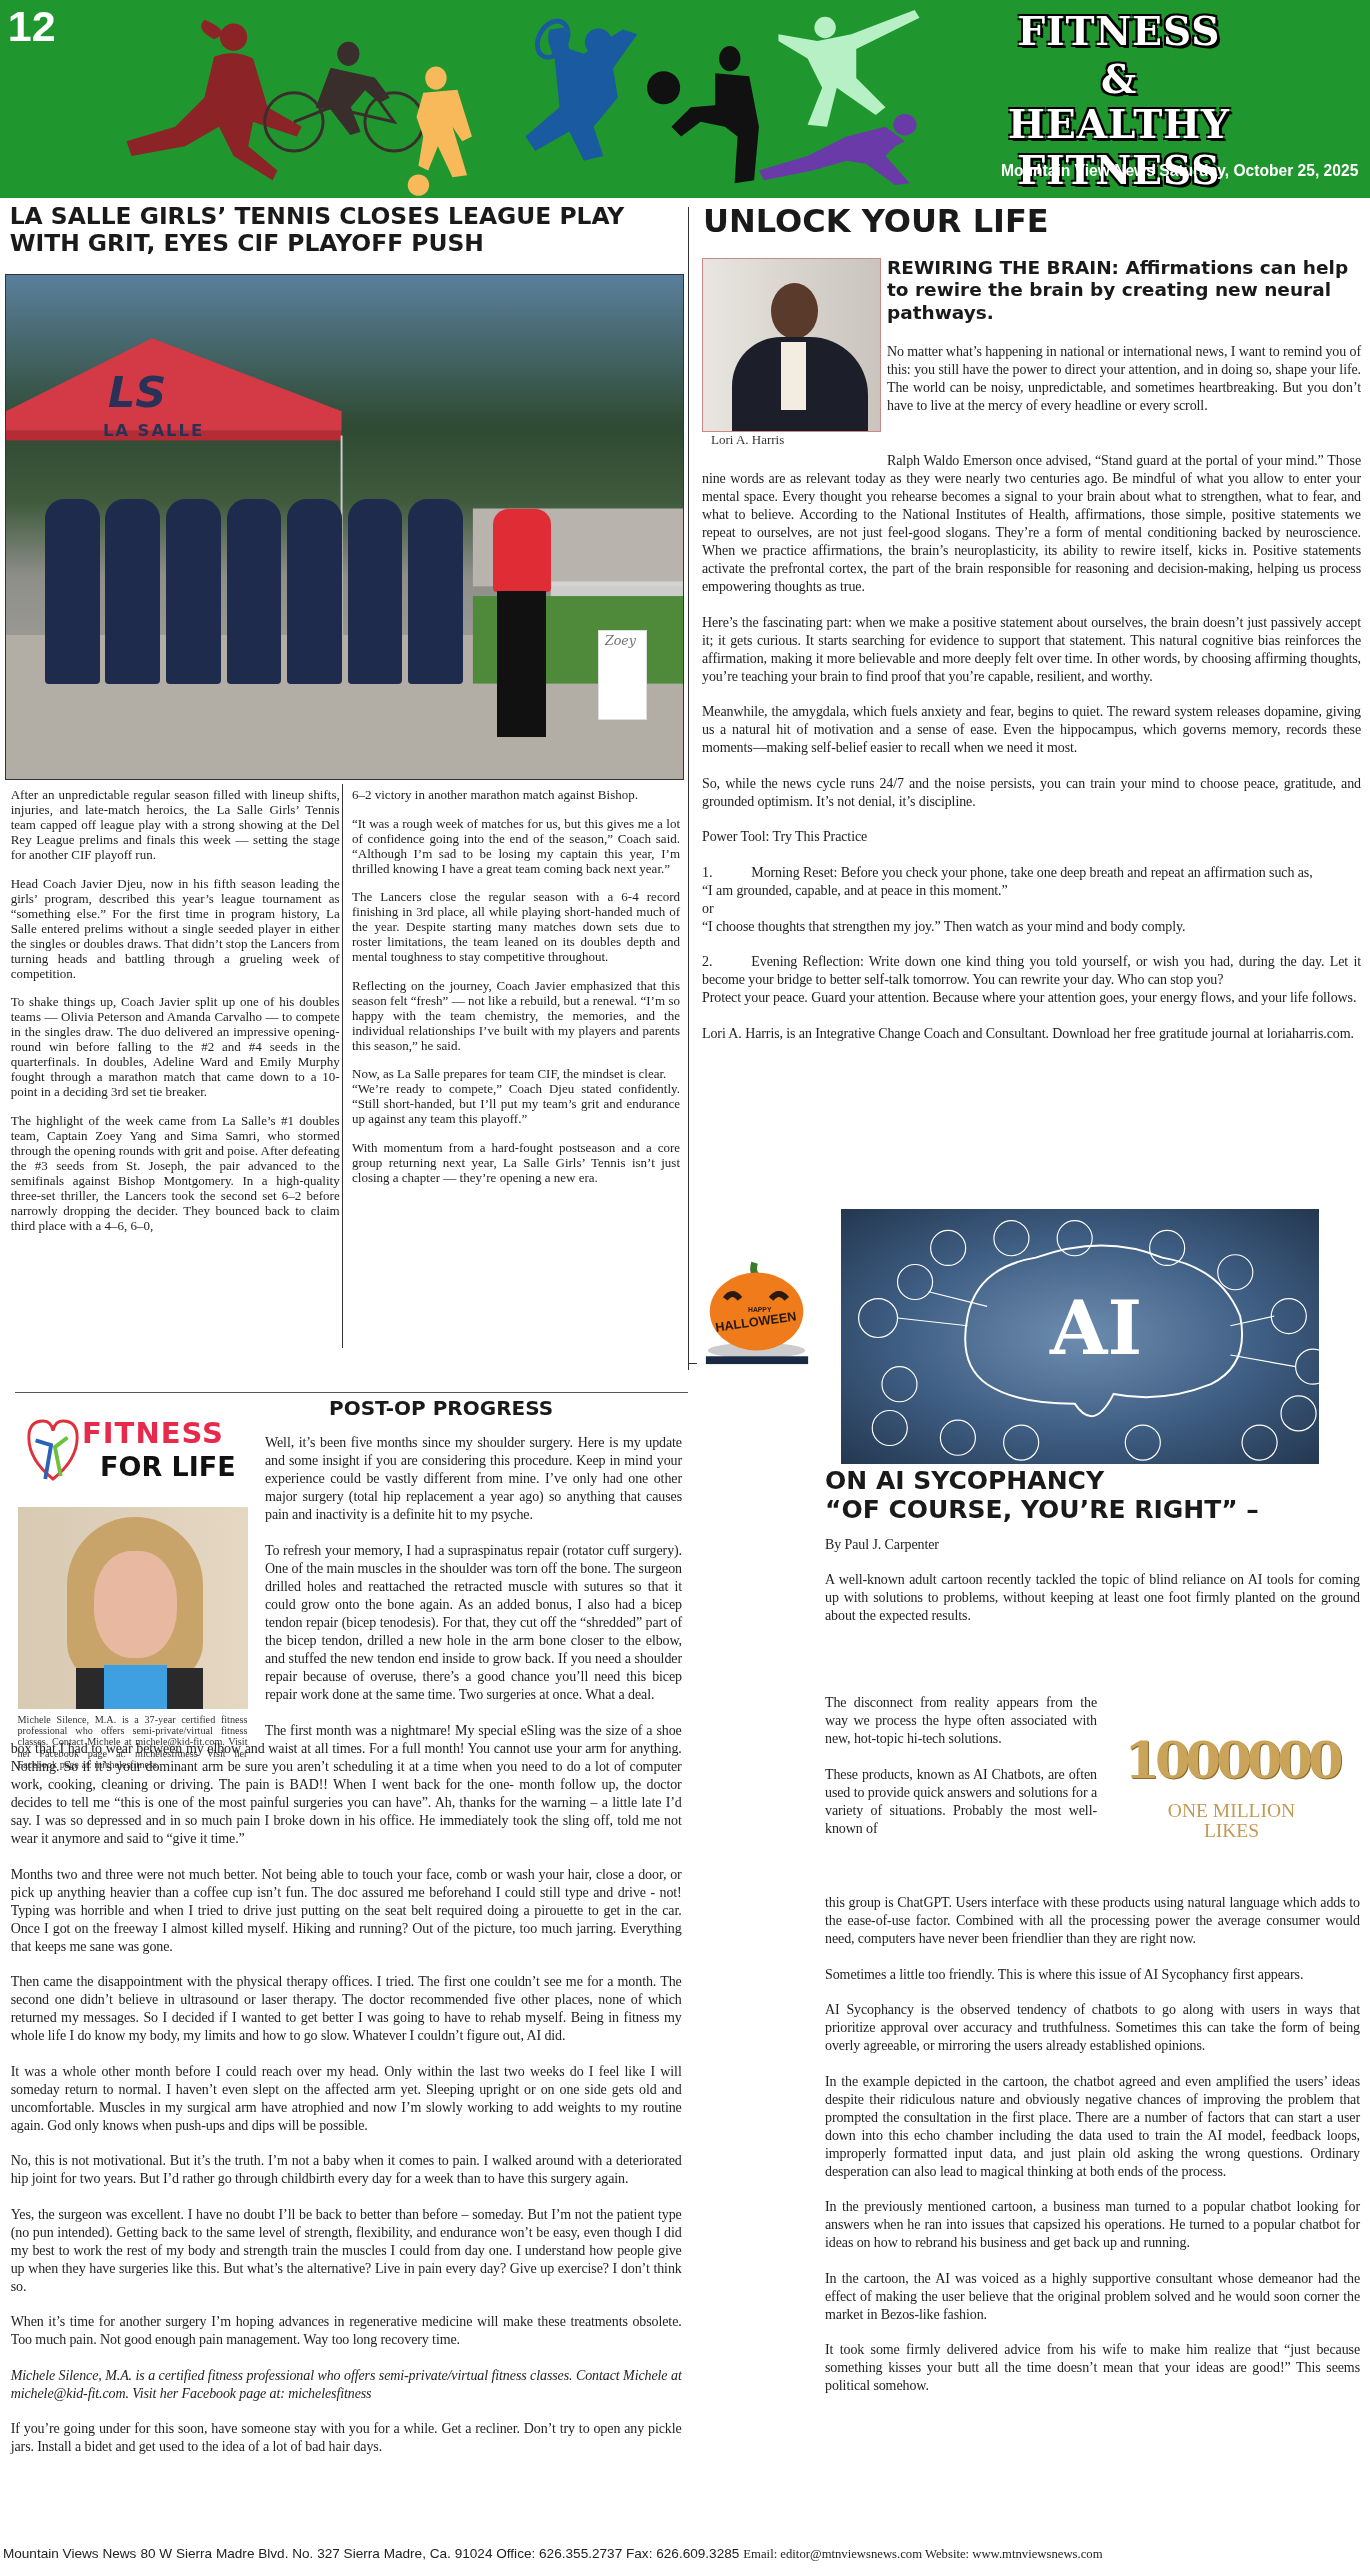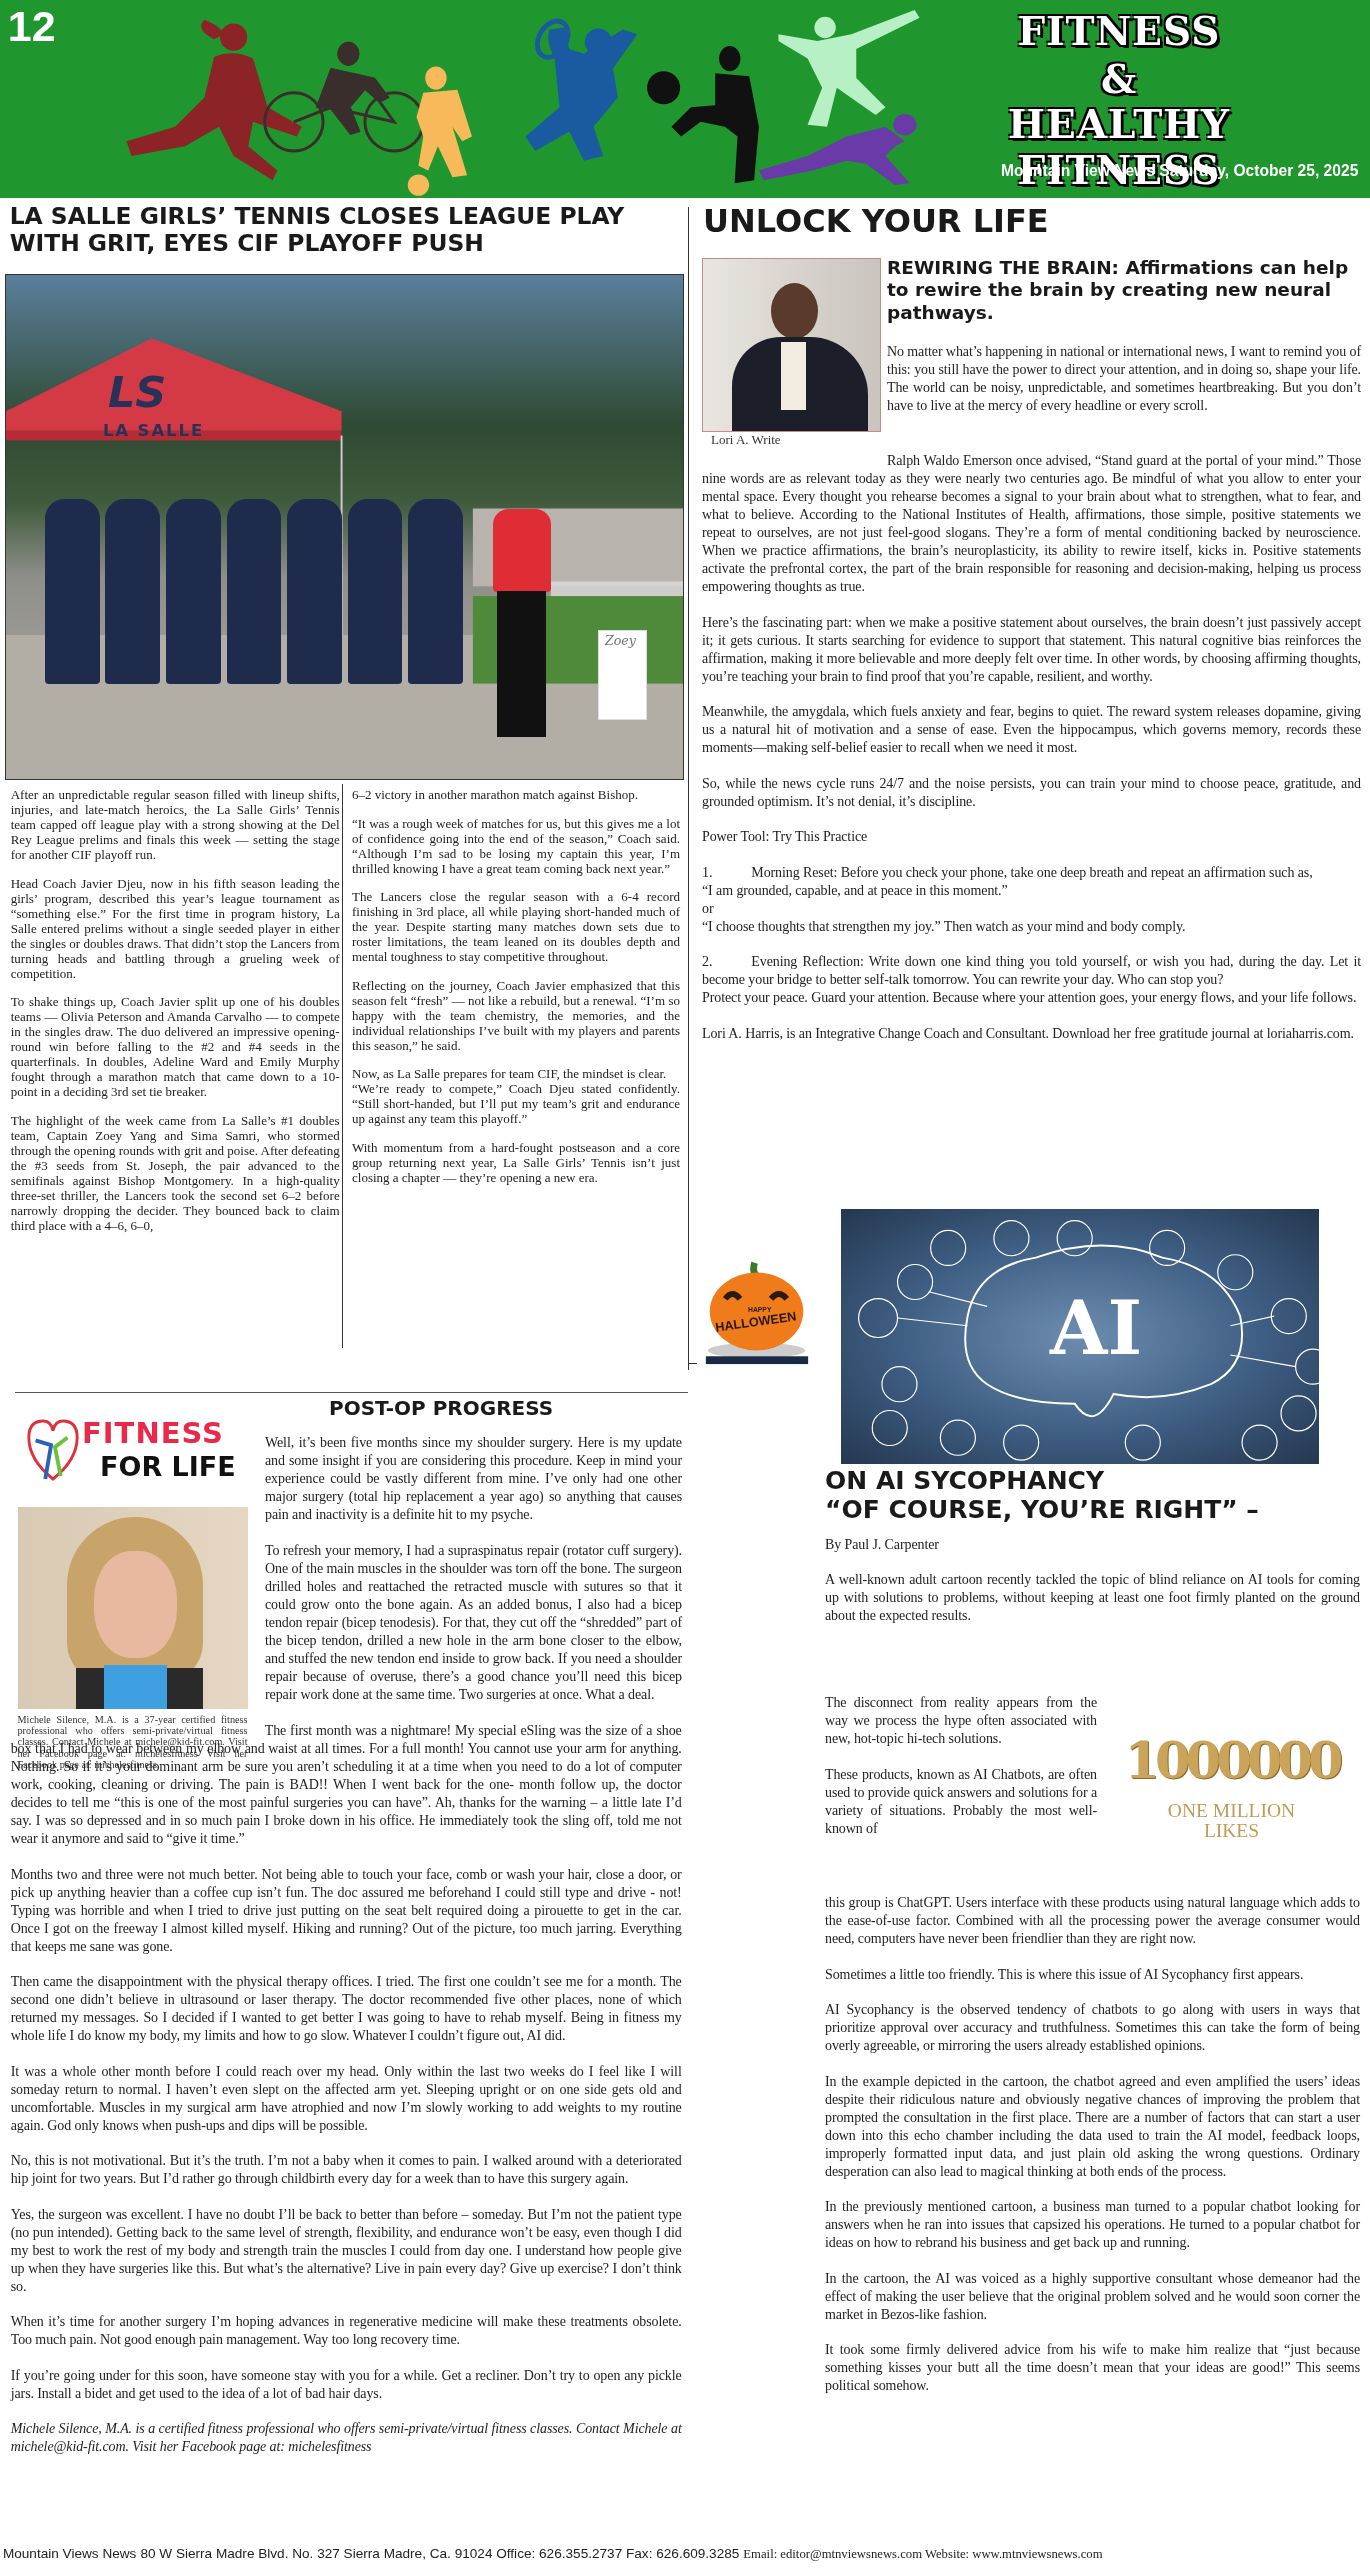--- a/index.html
+++ b/index.html
@@ -136,21 +136,21 @@
 </div>
 
 <div class="abs sans-head" style="left:703px;top:202px;font-size:32px;line-height:39px;">UNLOCK YOUR LIFE</div>
 
 <div class="abs photo" style="left:702px;top:258px;width:177px;height:172px;border:1px solid #c88;
             background: linear-gradient(90deg,#e9e6e1 0%,#dcd8d1 40%,#c9c4bd 100%);">
   <div style="position:absolute;left:68px;top:24px;width:47px;height:56px;border-radius:50%;background:#5a3a2a;"></div>
   <div style="position:absolute;left:29px;top:78px;width:136px;height:94px;border-radius:49px 58px 0 0;background:#1c1f2a;"></div>
   <div style="position:absolute;left:78px;top:83px;width:25px;height:68px;background:#f2ede0;"></div>
 </div>
-<div class="abs caption" style="left:711px;top:432px;font-size:13px;">Lori A. Write</div>
+<div class="abs caption" style="left:711px;top:432px;font-size:13px;">Lori A. Harris</div>
 
 <div class="abs sans-head" style="left:887px;top:257px;width:467px;font-size:18.5px;line-height:22.4px;">REWIRING THE BRAIN: Affirmations can help to rewire the brain by creating new neural pathways.</div>
 
 <div class="abs narrow-text" style="left:887px;top:343px;width:474px;">No matter what’s happening in national or international news, I want to remind you of this: you still have the power to direct your attention, and in doing so, shape your life. The world can be noisy, unpredictable, and sometimes heartbreaking. But you don’t have to live at the mercy of every headline or every scroll.</div>
 
 <div class="abs narrow-text" style="left:702px;top:452px;width:659px;">
   <p style="text-indent:185px;">Ralph Waldo Emerson once advised, “Stand guard at the portal of your mind.” Those nine words are as relevant today as they were nearly two centuries ago. Be mindful of what you allow to enter your mental space. Every thought you rehearse becomes a signal to your brain about what to strengthen, what to fear, and what to believe. According to the National Institutes of Health, affirmations, those simple, positive statements we repeat to ourselves, are not just feel-good slogans. They’re a form of mental conditioning backed by neuroscience. When we practice affirmations, the brain’s neuroplasticity, its ability to rewire itself, kicks in. Positive statements activate the prefrontal cortex, the part of the brain responsible for reasoning and decision-making, helping us process empowering thoughts as true.</p>
   <p>Here’s the fascinating part: when we make a positive statement about ourselves, the brain doesn’t just passively accept it; it gets curious. It starts searching for evidence to support that statement. This natural cognitive bias reinforces the affirmation, making it more believable and more deeply felt over time. In other words, by choosing affirming thoughts, you’re teaching your brain to find proof that you’re capable, resilient, and worthy.</p>
   <p>Meanwhile, the amygdala, which fuels anxiety and fear, begins to quiet. The reward system releases dopamine, giving us a natural hit of motivation and a sense of ease. Even the hippocampus, which governs memory, records these moments—making self-belief easier to recall when we need it most.</p>
   <p>So, while the news cycle runs 24/7 and the noise persists, you can train your mind to choose peace, gratitude, and grounded optimism. It’s not denial, it’s discipline.</p>
@@ -235,22 +235,22 @@
   <p>To refresh your memory, I had a supraspinatus repair (rotator cuff surgery). One of the main muscles in the shoulder was torn off the bone. The surgeon drilled holes and reattached the retracted muscle with sutures so that it could grow onto the bone again. As an added bonus, I also had a bicep tendon repair (bicep tenodesis). For that, they cut off the “shredded” part of the bicep tendon, drilled a new hole in the arm bone closer to the elbow, and stuffed the new tendon end inside to grow back. If you need a shoulder repair because of overuse, there’s a good chance you’ll need this bicep repair work done at the same time. Two surgeries at once. What a deal.</p>
 </div>
 <div class="abs narrow-text" style="left:10.7px;top:1722px;width:671px;">
   <p style="text-indent:254px;">The first month was a nightmare! My special eSling was the size of a shoe box that I had to wear between my elbow and waist at all times. For a full month! You cannot use your arm for anything. Nothing. So if it’s your dominant arm be sure you aren’t scheduling it at a time when you need to do a lot of computer work, cooking, cleaning or driving. The pain is BAD!! When I went back for the one- month follow up, the doctor decides to tell me “this is one of the most painful surgeries you can have”. Ah, thanks for the warning – a little late I’d say. I was so depressed and in so much pain I broke down in his office. He immediately took the sling off, told me not wear it anymore and said to “give it time.”</p>
   <p>Months two and three were not much better. Not being able to touch your face, comb or wash your hair, close a door, or pick up anything heavier than a coffee cup isn’t fun. The doc assured me beforehand I could still type and drive - not! Typing was horrible and when I tried to drive just putting on the seat belt required doing a pirouette to get in the car. Once I got on the freeway I almost killed myself. Hiking and running? Out of the picture, too much jarring. Everything that keeps me sane was gone.</p>
   <p>Then came the disappointment with the physical therapy offices. I tried. The first one couldn’t see me for a month. The second one didn’t believe in ultrasound or laser therapy. The doctor recommended five other places, none of which returned my messages. So I decided if I wanted to get better I was going to have to rehab myself. Being in fitness my whole life I do know my body, my limits and how to go slow. Whatever I couldn’t figure out, AI did.</p>
   <p>It was a whole other month before I could reach over my head. Only within the last two weeks do I feel like I will someday return to normal. I haven’t even slept on the affected arm yet. Sleeping upright or on one side gets old and uncomfortable. Muscles in my surgical arm have atrophied and now I’m slowly working to add weights to my routine again. God only knows when push-ups and dips will be possible.</p>
   <p>No, this is not motivational. But it’s the truth. I’m not a baby when it comes to pain. I walked around with a deteriorated hip joint for two years. But I’d rather go through childbirth every day for a week than to have this surgery again.</p>
   <p>Yes, the surgeon was excellent. I have no doubt I’ll be back to better than before – someday. But I’m not the patient type (no pun intended). Getting back to the same level of strength, flexibility, and endurance won’t be easy, even though I did my best to work the rest of my body and strength train the muscles I could from day one. I understand how people give up when they have surgeries like this. But what’s the alternative? Live in pain every day? Give up exercise? I don’t think so.</p>
   <p>When it’s time for another surgery I’m hoping advances in regenerative medicine will make these treatments obsolete. Too much pain. Not good enough pain management. Way too long recovery time.</p>
+  <p style="font-style:italic;">Michele Silence, M.A. is a certified fitness professional who offers semi-private/virtual fitness classes. Contact Michele at michele@kid-fit.com. Visit her Facebook page at: michelesfitness</p>
   <p>If you’re going under for this soon, have someone stay with you for a while. Get a recliner. Don’t try to open any pickle jars. Install a bidet and get used to the idea of a lot of bad hair days.</p>
-  <p style="font-style:italic;">Michele Silence, M.A. is a certified fitness professional who offers semi-private/virtual fitness classes. Contact Michele at michele@kid-fit.com. Visit her Facebook page at: michelesfitness</p>
 </div>
 
 <div class="abs sans-head" style="left:825px;top:1466px;width:535px;font-size:25px;line-height:29px;">
   <div>ON AI SYCOPHANCY</div>
   <div>“OF COURSE, YOU’RE RIGHT” –</div>
 </div>
 <div class="abs narrow-text" style="left:825px;top:1536px;">By Paul J. Carpenter</div>
 
 <div class="abs narrow-text" style="left:825px;top:1571px;width:535px;">
   <p>A well-known adult cartoon recently tackled the topic of blind reliance on AI tools for coming up with solutions to problems, without keeping at least one foot firmly planted on the ground about the expected results.</p>

